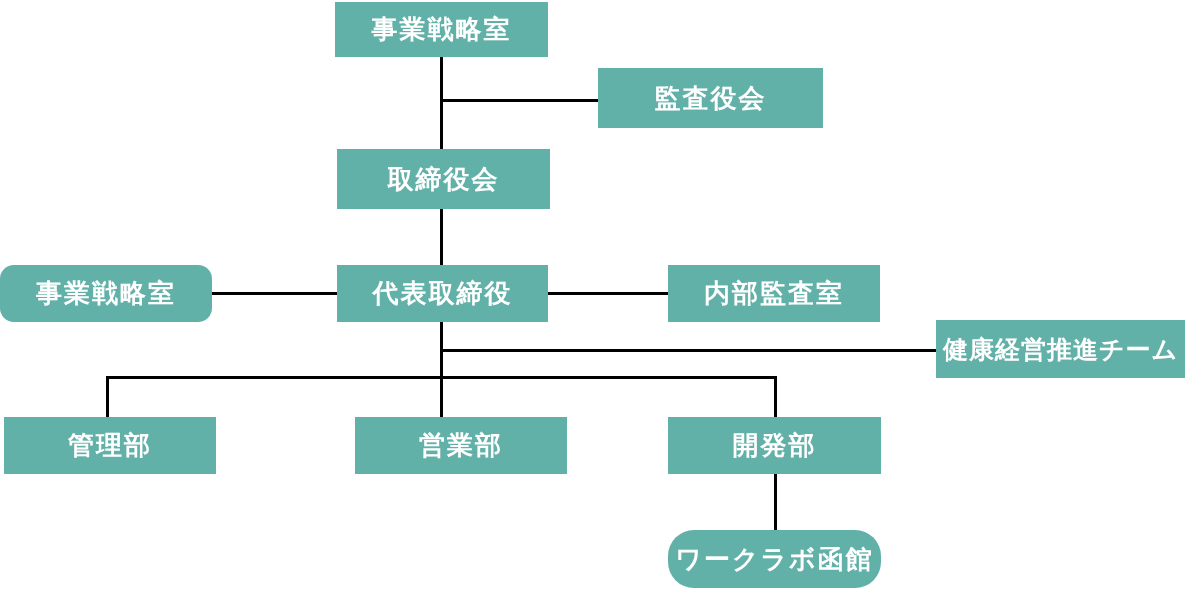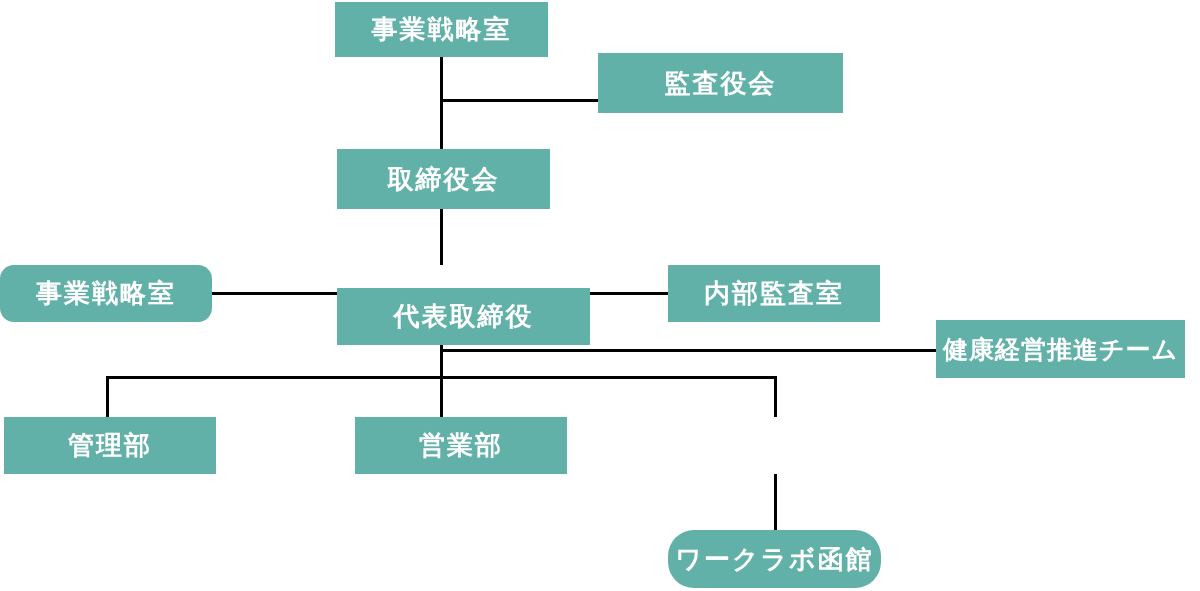--- a/index.html
+++ b/index.html
@@ -35,24 +35,24 @@
     text-align: center;
     white-space: nowrap;
   }
   .line {
     position: absolute;
     background: var(--line-color);
   }
 
   
   .n-shareholders      { left: 335px; top: 2px;   width: 213px; height: 55px; }
-  .n-audit-board       { left: 598px; top: 53px;  width: 245px; height: 60px; }
+  .n-audit-board       { left: 598px; top: 68px;  width: 225px; height: 60px; }
   .n-board             { left: 337px; top: 149px; width: 213px; height: 60px; }
   .n-strategy          { left: 0px;   top: 265px; width: 212px; height: 57px; border-radius: 14px; }
-  .n-representative    { left: 337px; top: 265px; width: 253px; height: 57px; margin-top: 23px; }
+  .n-representative    { left: 337px; top: 265px; width: 211px; height: 57px; }
   .n-internal-audit    { left: 668px; top: 265px; width: 212px; height: 57px; }
   .n-health-team       { left: 936px; top: 320px; width: 249px; height: 58px; font-size: 25px; letter-spacing: 1px; }
   .n-admin             { left: 4px;   top: 417px; width: 212px; height: 57px; }
   .n-sales             { left: 337px; top: 417px; width: 212px; height: 57px; margin-left: 18px; }
   .n-dev               { left: 668px; top: 417px; width: 213px; height: 57px; }
   .n-worklab           { left: 668px; top: 530px; width: 213px; height: 58px; border-radius: 26px; }
 
   
   .c1  { left: 440px; top: 57px;  width: 3px;   height: 93px; } 
   .c2  { left: 441px; top: 99px;  width: 158px; height: 3px;  } 
@@ -85,15 +85,16 @@
 
   <div class="node n-shareholders">事業戦略室</div>
   <div class="node n-audit-board">監査役会</div>
   <div class="node n-board">取締役会</div>
   <div class="node n-strategy">事業戦略室</div>
   <div class="node n-representative">代表取締役</div>
   <div class="node n-internal-audit">内部監査室</div>
   <div class="node n-health-team">健康経営推進チーム</div>
   <div class="node n-admin">管理部</div>
   <div class="node n-sales">営業部</div>
+  <div class="node n-dev">開発部</div>
   <div class="node n-worklab">ワークラボ函館</div>
 
 </div>
 
 </body></html>

